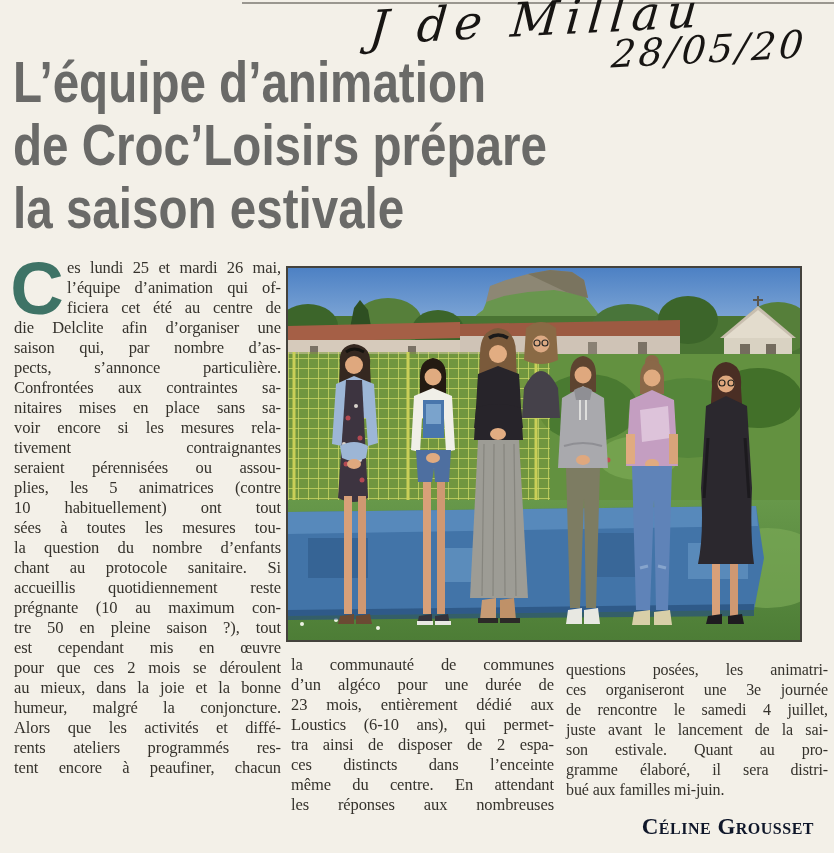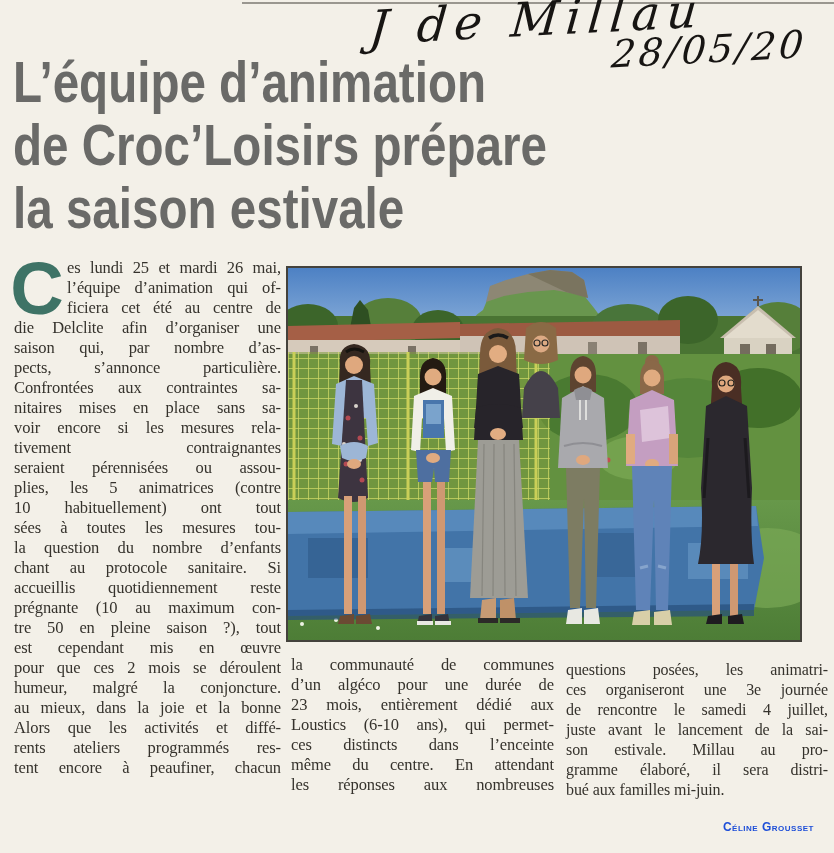--- a/index.html
+++ b/index.html
@@ -74,26 +74,26 @@
     display:flex; align-items:center; justify-content:center;
     font-family:"Liberation Sans", sans-serif;
     font-weight:bold;
     font-size:74px;
     color:#3e7366;
   }
 
   .byline {
     margin-top:17px;
     text-align:right;
-    font-family:Liberation Sans, sans-serif;
+    font-family:Liberation Serif, serif;
     font-weight:bold;
     font-variant:small-caps;
-    font-size:12px;
+    font-size:23px;
     letter-spacing:.5px;
-    color:#1d4ed8;
+    color:#0f172a;
     padding-right:14px;
   }
 </style>
 </head>
 <body>
 
 <div class="page">
 
   <div class="top-rule"></div>
 
@@ -329,46 +329,47 @@
         <div class="line">plies, les 5 animatrices (contre</div>
         <div class="line">10 habituellement) ont tout</div>
         <div class="line">sées à toutes les mesures tou-</div>
         <div class="line">la question du nombre d’enfants</div>
         <div class="line">chant au protocole sanitaire. Si</div>
         <div class="line">accueillis quotidiennement reste</div>
         <div class="line">prégnante (10 au maximum con-</div>
         <div class="line">tre 50 en pleine saison&nbsp;?), tout</div>
         <div class="line">est cependant mis en œuvre</div>
         <div class="line">pour que ces 2 mois se déroulent</div>
+        <div class="line">au mieux, dans la joie et la bonne</div>
         <div class="line">humeur, malgré la conjoncture.</div>
-        <div class="line">au mieux, dans la joie et la bonne</div>
         <div class="line">Alors que les activités et diffé-</div>
         <div class="line">rents ateliers programmés res-</div>
         <div class="line">tent encore à peaufiner, chacun</div>
       </div>
   </div>
 
   <div class="textcol col--mid">
     <div>
         <div class="line">la communauté de communes</div>
         <div class="line">d’un algéco pour une durée de</div>
         <div class="line">23 mois, entièrement dédié aux</div>
         <div class="line">Loustics (6-10 ans), qui permet-</div>
+        <div class="line">tra ainsi de disposer de 2 espa-</div>
         <div class="line">ces distincts dans l’enceinte</div>
         <div class="line">même du centre. En attendant</div>
         <div class="line">les réponses aux nombreuses</div>
       </div>
   </div>
 
   <div class="textcol col--right">
     <div>
         <div class="line">questions posées, les animatri-</div>
         <div class="line">ces organiseront une 3e journée</div>
         <div class="line">de rencontre le samedi 4 juillet,</div>
         <div class="line">juste avant le lancement de la sai-</div>
-        <div class="line">son estivale. Millau au pro-</div>
+        <div class="line">son estivale. Quant au pro-</div>
         <div class="line">gramme élaboré, il sera distri-</div>
         <div class="line">bué aux familles mi-juin.</div>
       </div>
     <div class="byline">Céline Grousset</div>
   </div>
 
 </div>
 
 </body></html>

